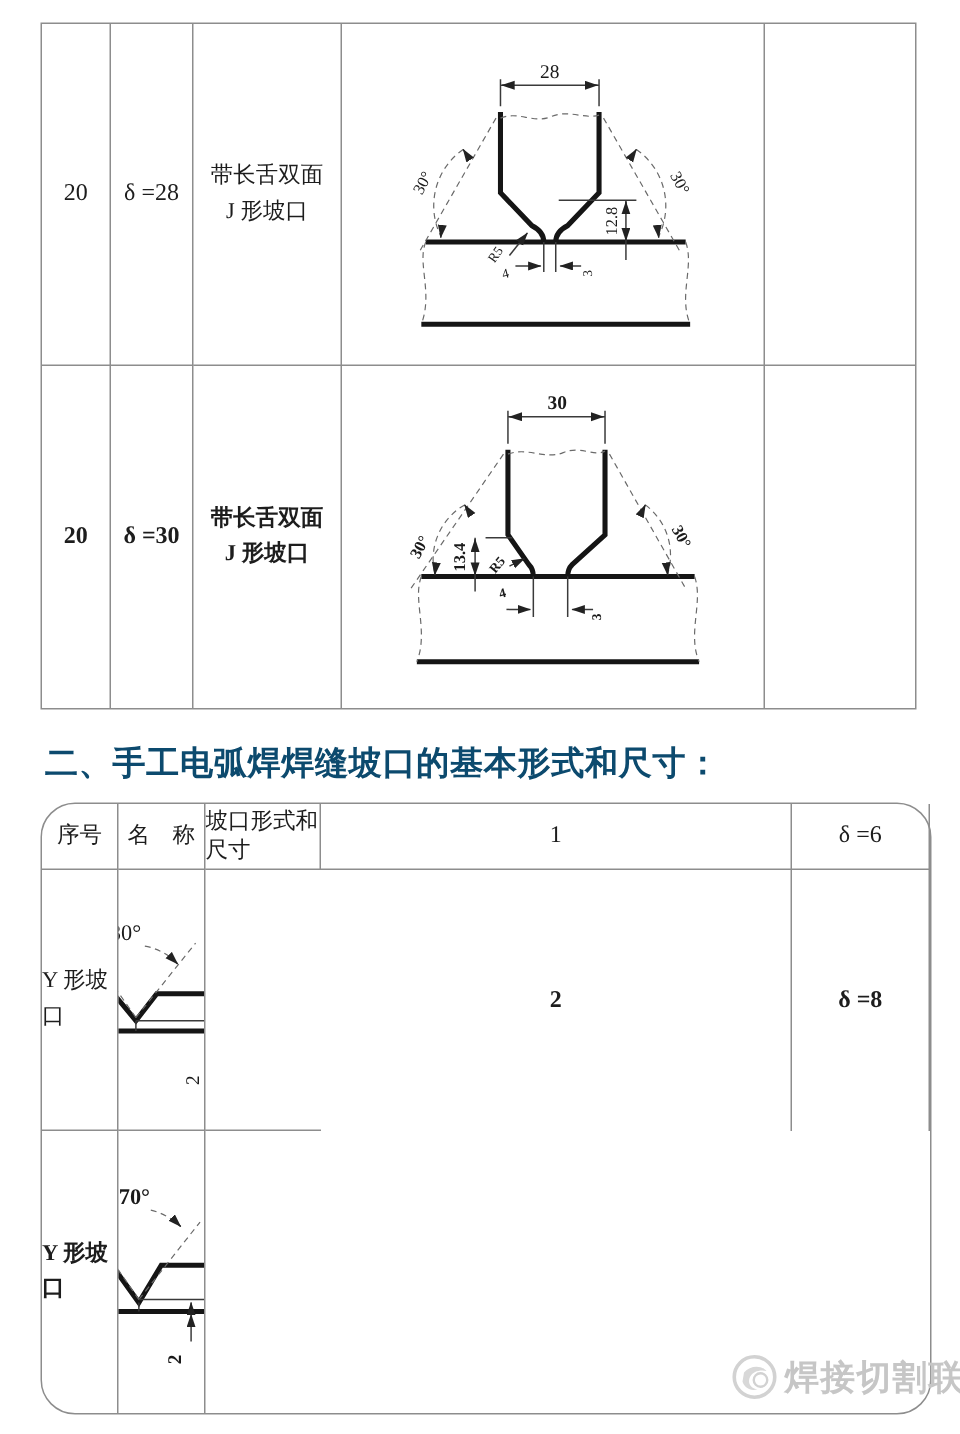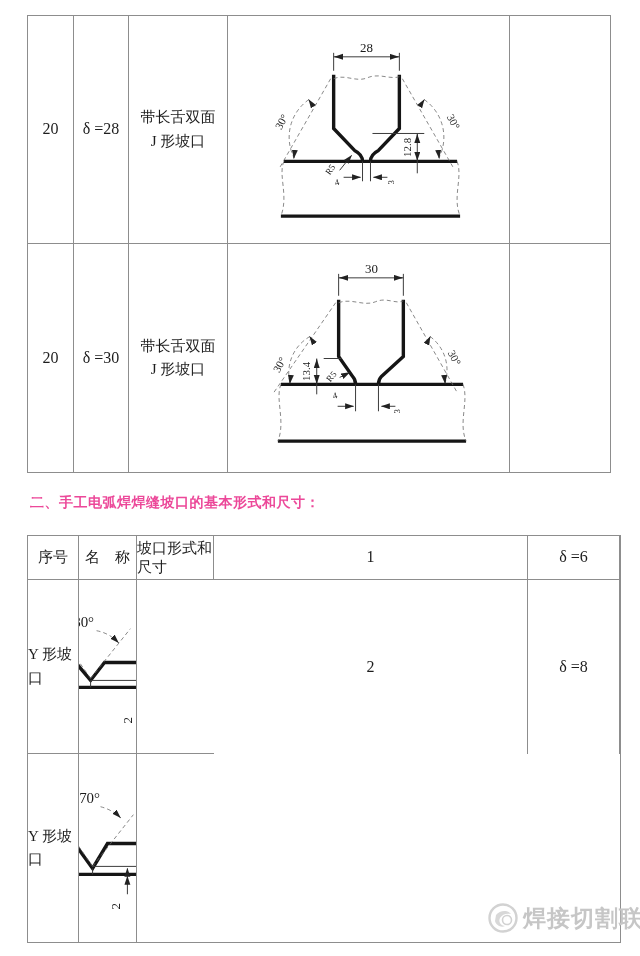--- a/index.html
+++ b/index.html
@@ -1,26 +1,26 @@
 <!DOCTYPE html>
 <html><head>
 <meta charset="utf-8">
 <style>
   html,body{margin:0;padding:0;}
   .page{position:relative;width:640px;height:956px;background:#ffffff;overflow:hidden;
         font-family:"Liberation Serif", serif;color:#222;}
   .tbl{position:absolute;display:grid;background:#fff;border:1px solid #8d8d8d;box-sizing:border-box;}
   #table1{left:27px;top:15px;grid-template-columns:46px 55px 99px 282px 100px;grid-template-rows:228px 228px;}
-  #table2{left:27px;top:535px;grid-template-columns:51px 58px 77px 314px 92px;grid-template-rows:44px 174px 188px;}
+  #table2{left:27px;top:535px;grid-template-columns:51px 58px 77px 314px 92px;grid-template-rows:44px 174px 188px;border-radius:23px;}
   .c{border-right:1px solid #8d8d8d;border-bottom:1px solid #8d8d8d;display:flex;flex-direction:column;
      align-items:center;justify-content:center;box-sizing:border-box;font-size:16px;color:#1d1d1d;
      text-align:left;line-height:1.55;overflow:hidden;}
-  .nr{border-right:none;} .nb{border-bottom:none;}
+  .nr{border-right:none;} .nb{border-bottom:none;font-weight:bold;}
   .hdr{font-size:15px;line-height:1.25;}
-  .title{position:absolute;left:30px;top:494px;font-size:14px;font-weight:bold;color:#ec4899;
+  .title{position:absolute;left:30px;top:494px;font-size:22px;font-weight:bold;color:#0c4a6e;
          letter-spacing:0.5px;font-family:"Liberation Serif", serif;}
   .wm{position:absolute;left:486px;top:901px;display:flex;align-items:center;gap:3px;}
   .wm-text{font-size:23px;font-weight:bold;color:#c6c6c6;letter-spacing:1px;white-space:nowrap;}
   
   .tk{stroke:#151515;stroke-width:3.4;fill:none;stroke-linecap:butt;}
   .tn{stroke:#3a3a3a;stroke-width:1;fill:none;}
   .dsh{stroke:#6a6a6a;stroke-width:0.8;fill:none;stroke-dasharray:4 3;}
   .dt{font-family:"Liberation Serif", serif;font-size:11px;fill:#1a1a1a;}
   .dt2{font-family:"Liberation Serif", serif;font-size:13px;fill:#1a1a1a;}
   .sm{font-family:"Liberation Serif", serif;font-size:9px;fill:#1a1a1a;}

